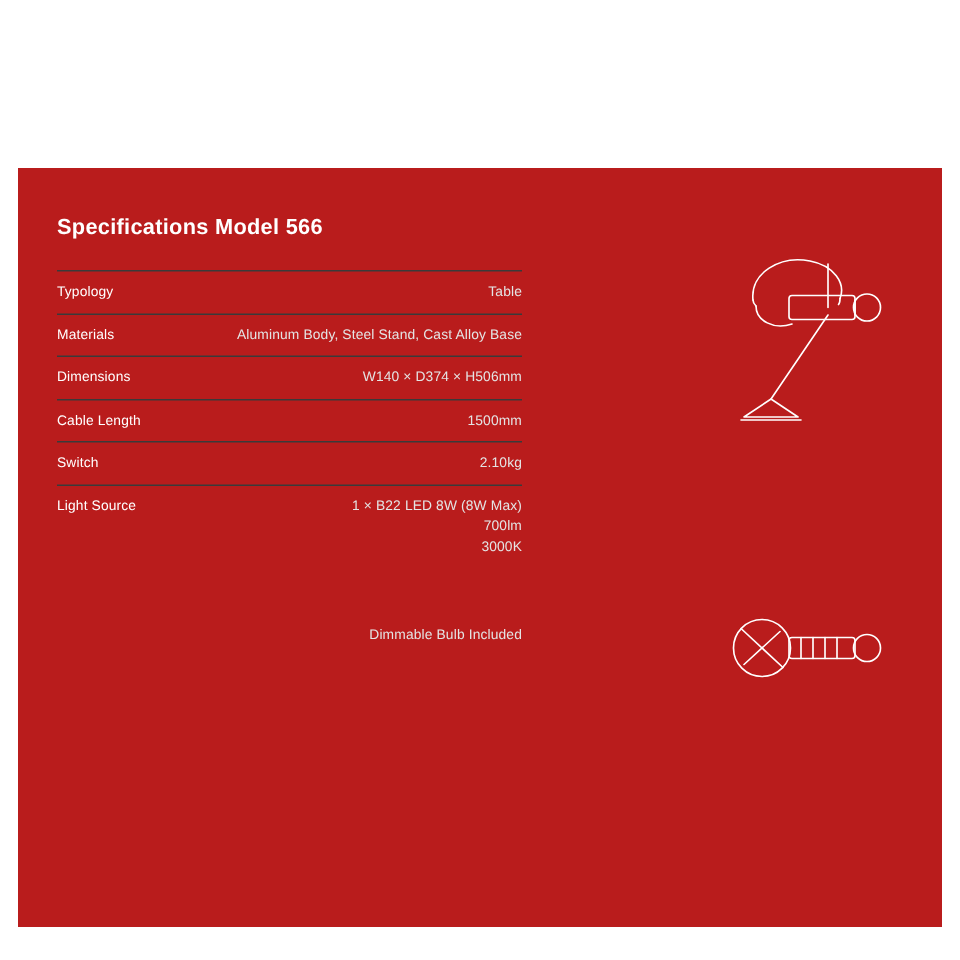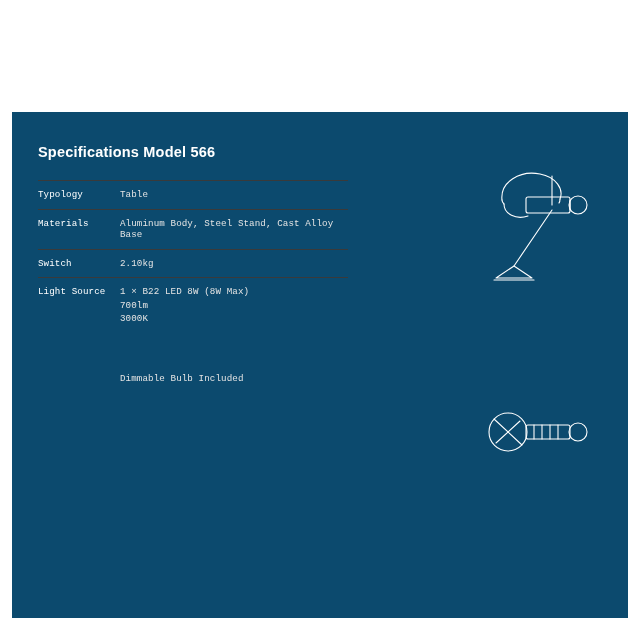--- a/index.html
+++ b/index.html
@@ -16,21 +16,21 @@
     height: 640px;
     background: #ffffff;
     overflow: hidden;
   }
   .spec-card {
     position: absolute;
     left: 12px;
     top: 112px;
     width: 616px;
     height: 506px;
-    background: #0c4a6e;
+    background: #b91c1c;
     color: #ffffff;
   }
   .card-title {
     position: absolute;
     left: 26px;
     top: 32px;
     font-size: 14.5px;
     font-weight: bold;
     letter-spacing: 0.2px;
     color: #ffffff;
@@ -48,29 +48,29 @@
   .spec-table tr:first-child {
     border-top: 1px solid #3a3a3a;
   }
   .spec-table td {
     padding: 8px 0 8px 0;
     font-size: 9.2px;
     color: #e9e9e9;
     vertical-align: top;
     line-height: 1.25;
     letter-spacing: 0.1px;
-    font-family: Liberation Mono, monospace;
   }
   .spec-table td.label {
     width: 74px;
     padding-right: 8px;
     color: #ffffff;
   }
   .spec-table td.value {
     color: #e4e4e4;
+    text-align: right;
   }
   .spec-table tr.last {
     border-bottom: none;
   }
   .value-lines div {
     padding-bottom: 2px;
   }
   .value-lines div:last-child {
     padding-bottom: 0;
     margin-top: 46px;
@@ -102,20 +102,28 @@
 
     <table class="spec-table">
       <tbody>
         <tr>
           <td class="label">Typology</td>
           <td class="value">Table</td>
         </tr>
         <tr>
           <td class="label">Materials</td>
           <td class="value">Aluminum Body, Steel Stand, Cast Alloy Base</td>
+        </tr>
+        <tr>
+          <td class="label">Dimensions</td>
+          <td class="value">W140 × D374 × H506mm</td>
+        </tr>
+        <tr>
+          <td class="label">Cable Length</td>
+          <td class="value">1500mm</td>
         </tr>
         <tr>
           <td class="label">Switch</td>
           <td class="value">2.10kg</td>
         </tr>
         <tr class="last">
           <td class="label">Light Source</td>
           <td class="value">
             <div class="value-lines">
               <div>1 × B22 LED 8W (8W Max)</div>

